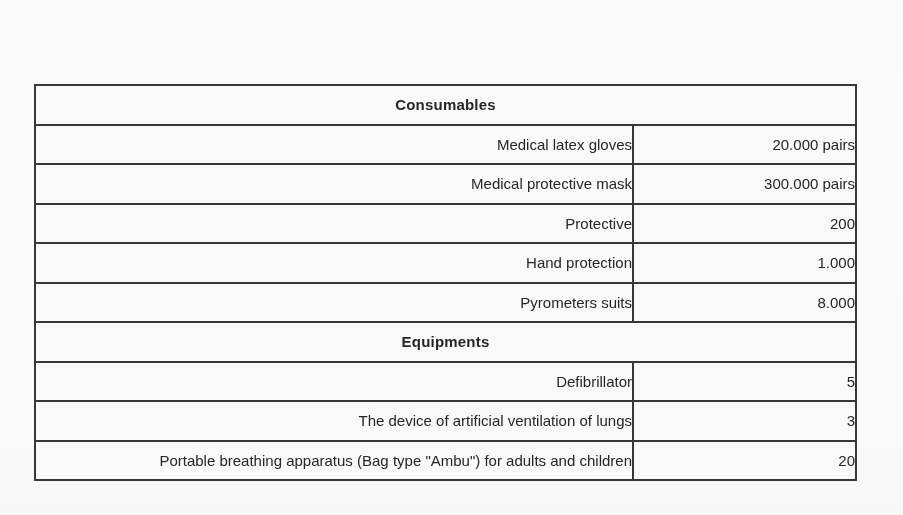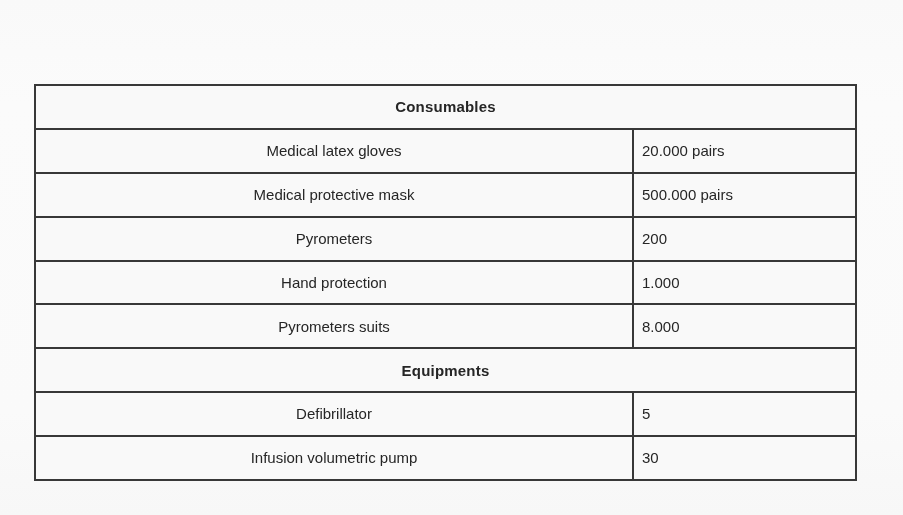--- a/index.html
+++ b/index.html
@@ -24,37 +24,37 @@
     border-collapse: collapse;
     table-layout: fixed;
     background: #f9f9f9;
   }
   .doc-table col.items-col { width: 598px; }
   .doc-table col.qty-col  { width: 223px; }
   .doc-table td {
     border: 2px solid #383838;
     font-size: 15px;
     height: 24px;
-    padding: 8px;
+    padding: 0;
     overflow: hidden;
     line-height: 1.15;
   }
   .section-header-cell {
     font-weight: bold;
     text-align: center;
     font-size: 15.5px;
     letter-spacing: 0.2px;
   }
   .item-cell {
-    text-align: center;
+    text-align: right;
     padding-left: 4px;
     white-space: pre-wrap;
   }
   .qty-cell {
-    text-align: left;
+    text-align: right;
   }
 </style>
 </head>
 <body>
 
 <table class="doc-table">
   <colgroup>
     <col class="items-col">
     <col class="qty-col">
   </colgroup>
@@ -63,42 +63,46 @@
     <tr>
       <td colspan="2" class="section-header-cell">Consumables</td>
     </tr>
 
     <tr>
       <td class="item-cell">Medical latex gloves</td>
       <td class="qty-cell">20.000 pairs</td>
     </tr>
     <tr>
       <td class="item-cell">Medical protective mask</td>
-      <td class="qty-cell">500.000 pairs</td>
+      <td class="qty-cell">300.000 pairs</td>
     </tr>
     <tr>
-      <td class="item-cell">Pyrometers</td>
+      <td class="item-cell">Protective</td>
       <td class="qty-cell">200</td>
     </tr>
     <tr>
       <td class="item-cell">Hand protection</td>
       <td class="qty-cell">1.000</td>
     </tr>
     <tr>
       <td class="item-cell">Pyrometers suits</td>
       <td class="qty-cell">8.000</td>
     </tr>
 
     <tr>
       <td colspan="2" class="section-header-cell">Equipments</td>
     </tr>
 
     <tr>
       <td class="item-cell">Defibrillator</td>
       <td class="qty-cell">5</td>
     </tr>
     <tr>
-      <td class="item-cell">Infusion volumetric pump</td>
-      <td class="qty-cell">30</td>
+      <td class="item-cell">The device of artificial ventilation of lungs</td>
+      <td class="qty-cell">3</td>
+    </tr>
+    <tr>
+      <td class="item-cell">Portable breathing apparatus (Bag type "Ambu") for adults and children</td>
+      <td class="qty-cell">20</td>
     </tr>
 
   </tbody>
 </table>
 
 </body></html>

